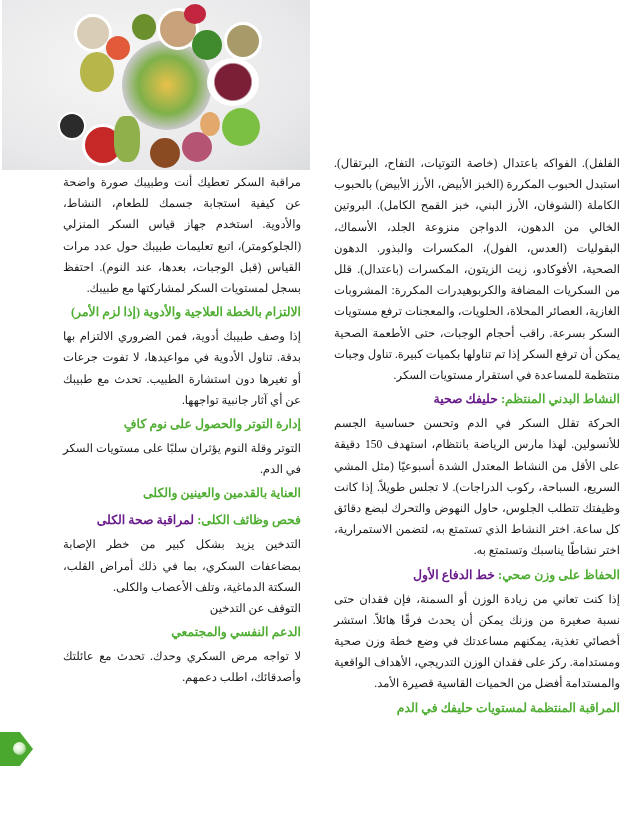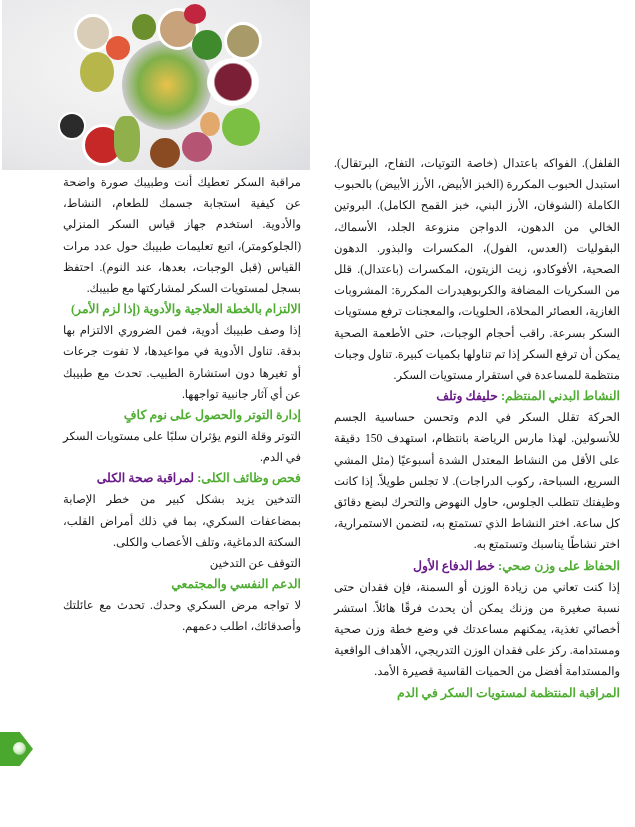--- a/index.html
+++ b/index.html
@@ -14,21 +14,21 @@
     overflow: hidden;
   }
   .photo .food { position: absolute; border-radius: 50%; }
   .col {
     position: absolute; direction: rtl; text-align: justify;
     font-size: 11.6px; line-height: 21.2px;
   }
   .col-left  { left: 63px;  top: 172px; width: 238px; }
   .col-right { left: 334px; top: 153px; width: 286px; }
   .col p { margin: 0; font-family: Liberation Serif, serif; }
-  .h { font-weight: bold; color: #4fae32; margin: 0; font-size: 12.4px; line-height: 21px; }
+  .h { font-weight: bold; color: #4fae32; margin: 0; font-size: 12.4px; line-height: 27px; }
   .h .sub { color: #6a1b8a; }
   .inline-h { font-weight: bold; color: #4fae32; }
   .page-tab {
     position: absolute; left: 0; top: 732px; width: 33px; height: 34px;
     background: #4aa82e;
     clip-path: polygon(0 0, 60% 0, 100% 50%, 60% 100%, 0 100%);
   }
   .page-tab .dot {
     position: absolute; left: 13px; top: 10px; width: 13px; height: 13px; border-radius: 50%;
     background: radial-gradient(circle at 40% 40%, #ffffff 0%, #d7f0cc 45%, #4aa82e 100%);
@@ -52,33 +52,34 @@
   <div class="food" style="left:112px;top:116px;width:26px;height:46px;background:#8fb04a;border-radius:40%;"></div>
   <div class="food" style="left:148px;top:138px;width:30px;height:30px;background:#8a4a22;"></div>
   <div class="food" style="left:180px;top:132px;width:30px;height:30px;background:#b65474;"></div>
   <div class="food" style="left:220px;top:108px;width:38px;height:38px;background:#7cc043;"></div>
   <div class="food" style="left:198px;top:112px;width:20px;height:24px;background:#e3a86b;"></div>
   <div class="food" style="left:56px;top:112px;width:24px;height:24px;background:#2b2b2b;border:2px solid #fff;"></div>
 </div>
 
 <div class="col col-right">
   <p>الفلفل). الفواكه باعتدال (خاصة التوتيات، التفاح، البرتقال). استبدل الحبوب المكررة (الخبز الأبيض، الأرز الأبيض) بالحبوب الكاملة (الشوفان، الأرز البني، خبز القمح الكامل). البروتين الخالي من الدهون، الدواجن منزوعة الجلد، الأسماك، البقوليات (العدس، الفول)، المكسرات والبذور. الدهون الصحية، الأفوكادو، زيت الزيتون، المكسرات (باعتدال). قلل من السكريات المضافة والكربوهيدرات المكررة: المشروبات الغازية، العصائر المحلاة، الحلويات، والمعجنات ترفع مستويات السكر بسرعة. راقب أحجام الوجبات، حتى الأطعمة الصحية يمكن أن ترفع السكر إذا تم تناولها بكميات كبيرة. تناول وجبات منتظمة للمساعدة في استقرار مستويات السكر.</p>
-  <p class="h"><span>النشاط البدني المنتظم: </span><span class="sub">حليفك وتلف</span></p>
+  <p class="h"><span>النشاط البدني المنتظم: </span><span class="sub">حليفك صحية</span></p>
   <p>الحركة تقلل السكر في الدم وتحسن حساسية الجسم للأنسولين. لهذا مارس الرياضة بانتظام، استهدف 150 دقيقة على الأقل من النشاط المعتدل الشدة أسبوعيًا (مثل المشي السريع، السباحة، ركوب الدراجات). لا تجلس طويلاً. إذا كانت وظيفتك تتطلب الجلوس، حاول النهوض والتحرك لبضع دقائق كل ساعة. اختر النشاط الذي تستمتع به، لتضمن الاستمرارية، اختر نشاطًا يناسبك وتستمتع به.</p>
   <p class="h"><span>الحفاظ على وزن صحي: </span><span class="sub">خط الدفاع الأول</span></p>
   <p>إذا كنت تعاني من زيادة الوزن أو السمنة، فإن فقدان حتى نسبة صغيرة من وزنك يمكن أن يحدث فرقًا هائلاً. استشر أخصائي تغذية، يمكنهم مساعدتك في وضع خطة وزن صحية ومستدامة. ركز على فقدان الوزن التدريجي، الأهداف الواقعية والمستدامة أفضل من الحميات القاسية قصيرة الأمد.</p>
-  <p class="h">المراقبة المنتظمة لمستويات السكر في الدم</p>
+  <p class="h">المراقبة المنتظمة لمستويات حليفك في الدم</p>
 </div>
 
 <div class="col col-left">
   <p>مراقبة السكر تعطيك أنت وطبيبك صورة واضحة عن كيفية استجابة جسمك للطعام، النشاط، والأدوية. استخدم جهاز قياس السكر المنزلي (الجلوكومتر)، اتبع تعليمات طبيبك حول عدد مرات القياس (قبل الوجبات، بعدها، عند النوم). احتفظ بسجل لمستويات السكر لمشاركتها مع طبيبك.</p>
   <p class="h">الالتزام بالخطة العلاجية والأدوية (إذا لزم الأمر)</p>
   <p>إذا وصف طبيبك أدوية، فمن الضروري الالتزام بها بدقة. تناول الأدوية في مواعيدها، لا تفوت جرعات أو تغيرها دون استشارة الطبيب. تحدث مع طبيبك عن أي آثار جانبية تواجهها.</p>
   <p class="h">إدارة التوتر والحصول على نوم كافٍ</p>
   <p>التوتر وقلة النوم يؤثران سلبًا على مستويات السكر في الدم.</p>
+  <p class="h">العناية بالقدمين والعينين والكلى</p>
   <p class="h"><span>فحص وظائف الكلى: </span><span class="sub">لمراقبة صحة الكلى</span></p>
   <p>التدخين يزيد بشكل كبير من خطر الإصابة بمضاعفات السكري، بما في ذلك أمراض القلب، السكتة الدماغية، وتلف الأعصاب والكلى.</p>
   <p>التوقف عن التدخين</p>
   <p class="h">الدعم النفسي والمجتمعي</p>
   <p>لا تواجه مرض السكري وحدك. تحدث مع عائلتك وأصدقائك، اطلب دعمهم.</p>
 </div>
 
 <div class="page-tab">
   <div class="dot"></div>
 </div>

